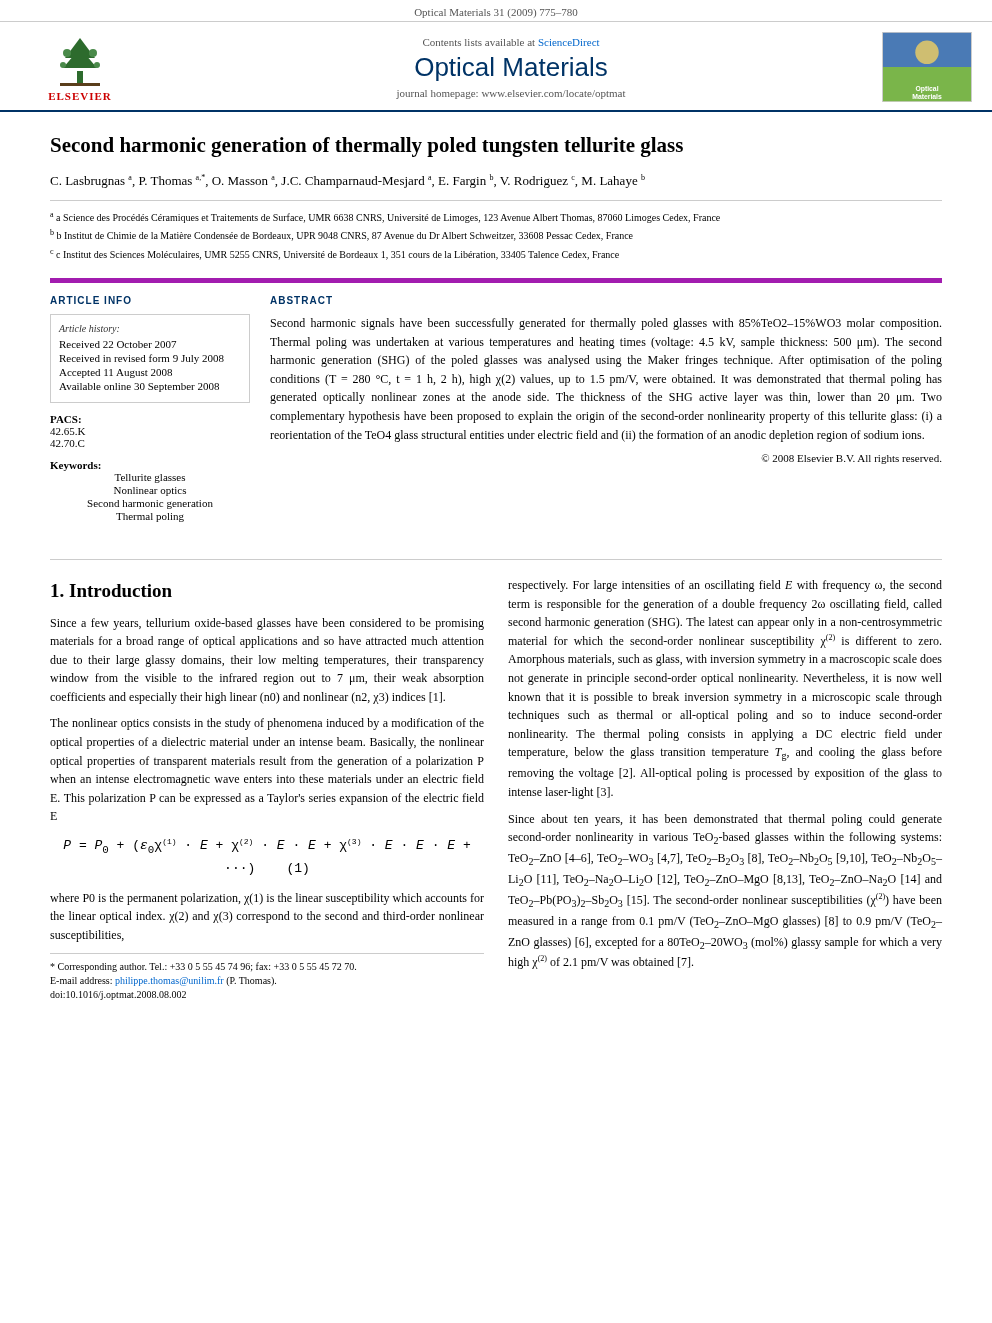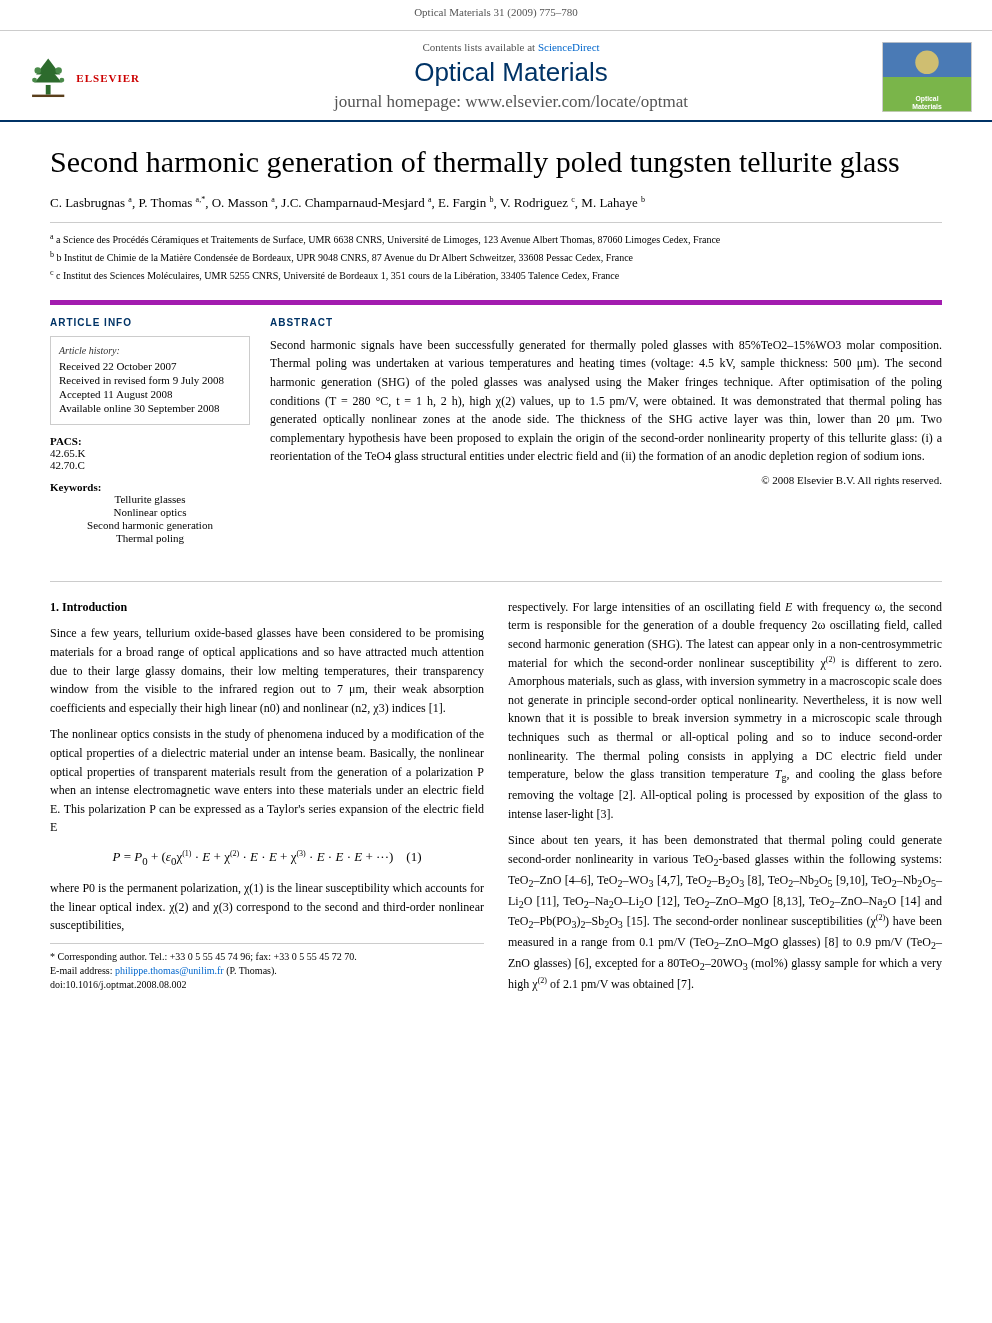--- a/index.html
+++ b/index.html
@@ -10,37 +10,37 @@
       color: #000;
       width: 992px;
       min-height: 1323px;
     }
 
     
     .top-bar {
       text-align: center;
       font-size: 11px;
       color: #555;
-      padding: 6px 0 12px 0;
+      padding: 6px 0 3px 0;
       border-bottom: 1px solid #ccc;
     }
 
     
     .journal-header {
       display: flex;
       align-items: center;
       justify-content: space-between;
       padding: 10px 20px 8px 20px;
       border-bottom: 2px solid #003366;
     }
 
     .journal-header .elsevier-logo {
       width: 120px;
       display: flex;
-      flex-direction: row;
+      flex-direction: column;
       align-items: center;
     }
 
     .elsevier-label {
       font-size: 11px;
       color: #cc0000;
       font-weight: bold;
       letter-spacing: 1px;
       margin-top: 2px;
     }
@@ -61,21 +61,21 @@
     }
 
     .journal-title-header {
       font-size: 26px;
       color: #003366;
       font-weight: normal;
       font-family: Arial, sans-serif;
     }
 
     .journal-homepage {
-      font-size: 17px;
+      font-size: 11px;
       color: #555;
       margin-top: 4px;
     }
 
     .journal-image {
       width: 90px;
       height: 70px;
       background: linear-gradient(135deg, #8B4513, #228B22, #4169E1);
       border: 1px solid #ccc;
       display: flex;
@@ -86,22 +86,22 @@
       text-align: center;
     }
 
     
     .main-content {
       padding: 20px 50px 20px 50px;
     }
 
     
     .article-title {
-      font-size: 30px;
-      font-weight: normal;
+      font-size: 21px;
+      font-weight: bold;
       color: #000;
       margin-bottom: 12px;
       line-height: 1.3;
     }
 
     
     .authors {
       font-size: 13px;
       margin-bottom: 8px;
       line-height: 1.6;
@@ -199,34 +199,35 @@
     }
 
     .body-col {
       flex: 1;
       font-size: 12px;
       line-height: 1.55;
       text-align: justify;
     }
 
     .section-heading {
-      font-size: 12px;
+      font-size: 19px;
       font-weight: bold;
       margin-bottom: 8px;
       color: #000;
     }
 
     .body-col p {
       margin-bottom: 8px;
     }
 
     .formula-block {
       text-align: center;
       margin: 10px 0;
       font-size: 13px;
+      font-family: Liberation Mono, monospace;
     }
 
     .footnote-section {
       border-top: 1px solid #ccc;
       padding-top: 6px;
       font-size: 10px;
       line-height: 1.4;
     }
 
     sup { font-size: 8px; }

